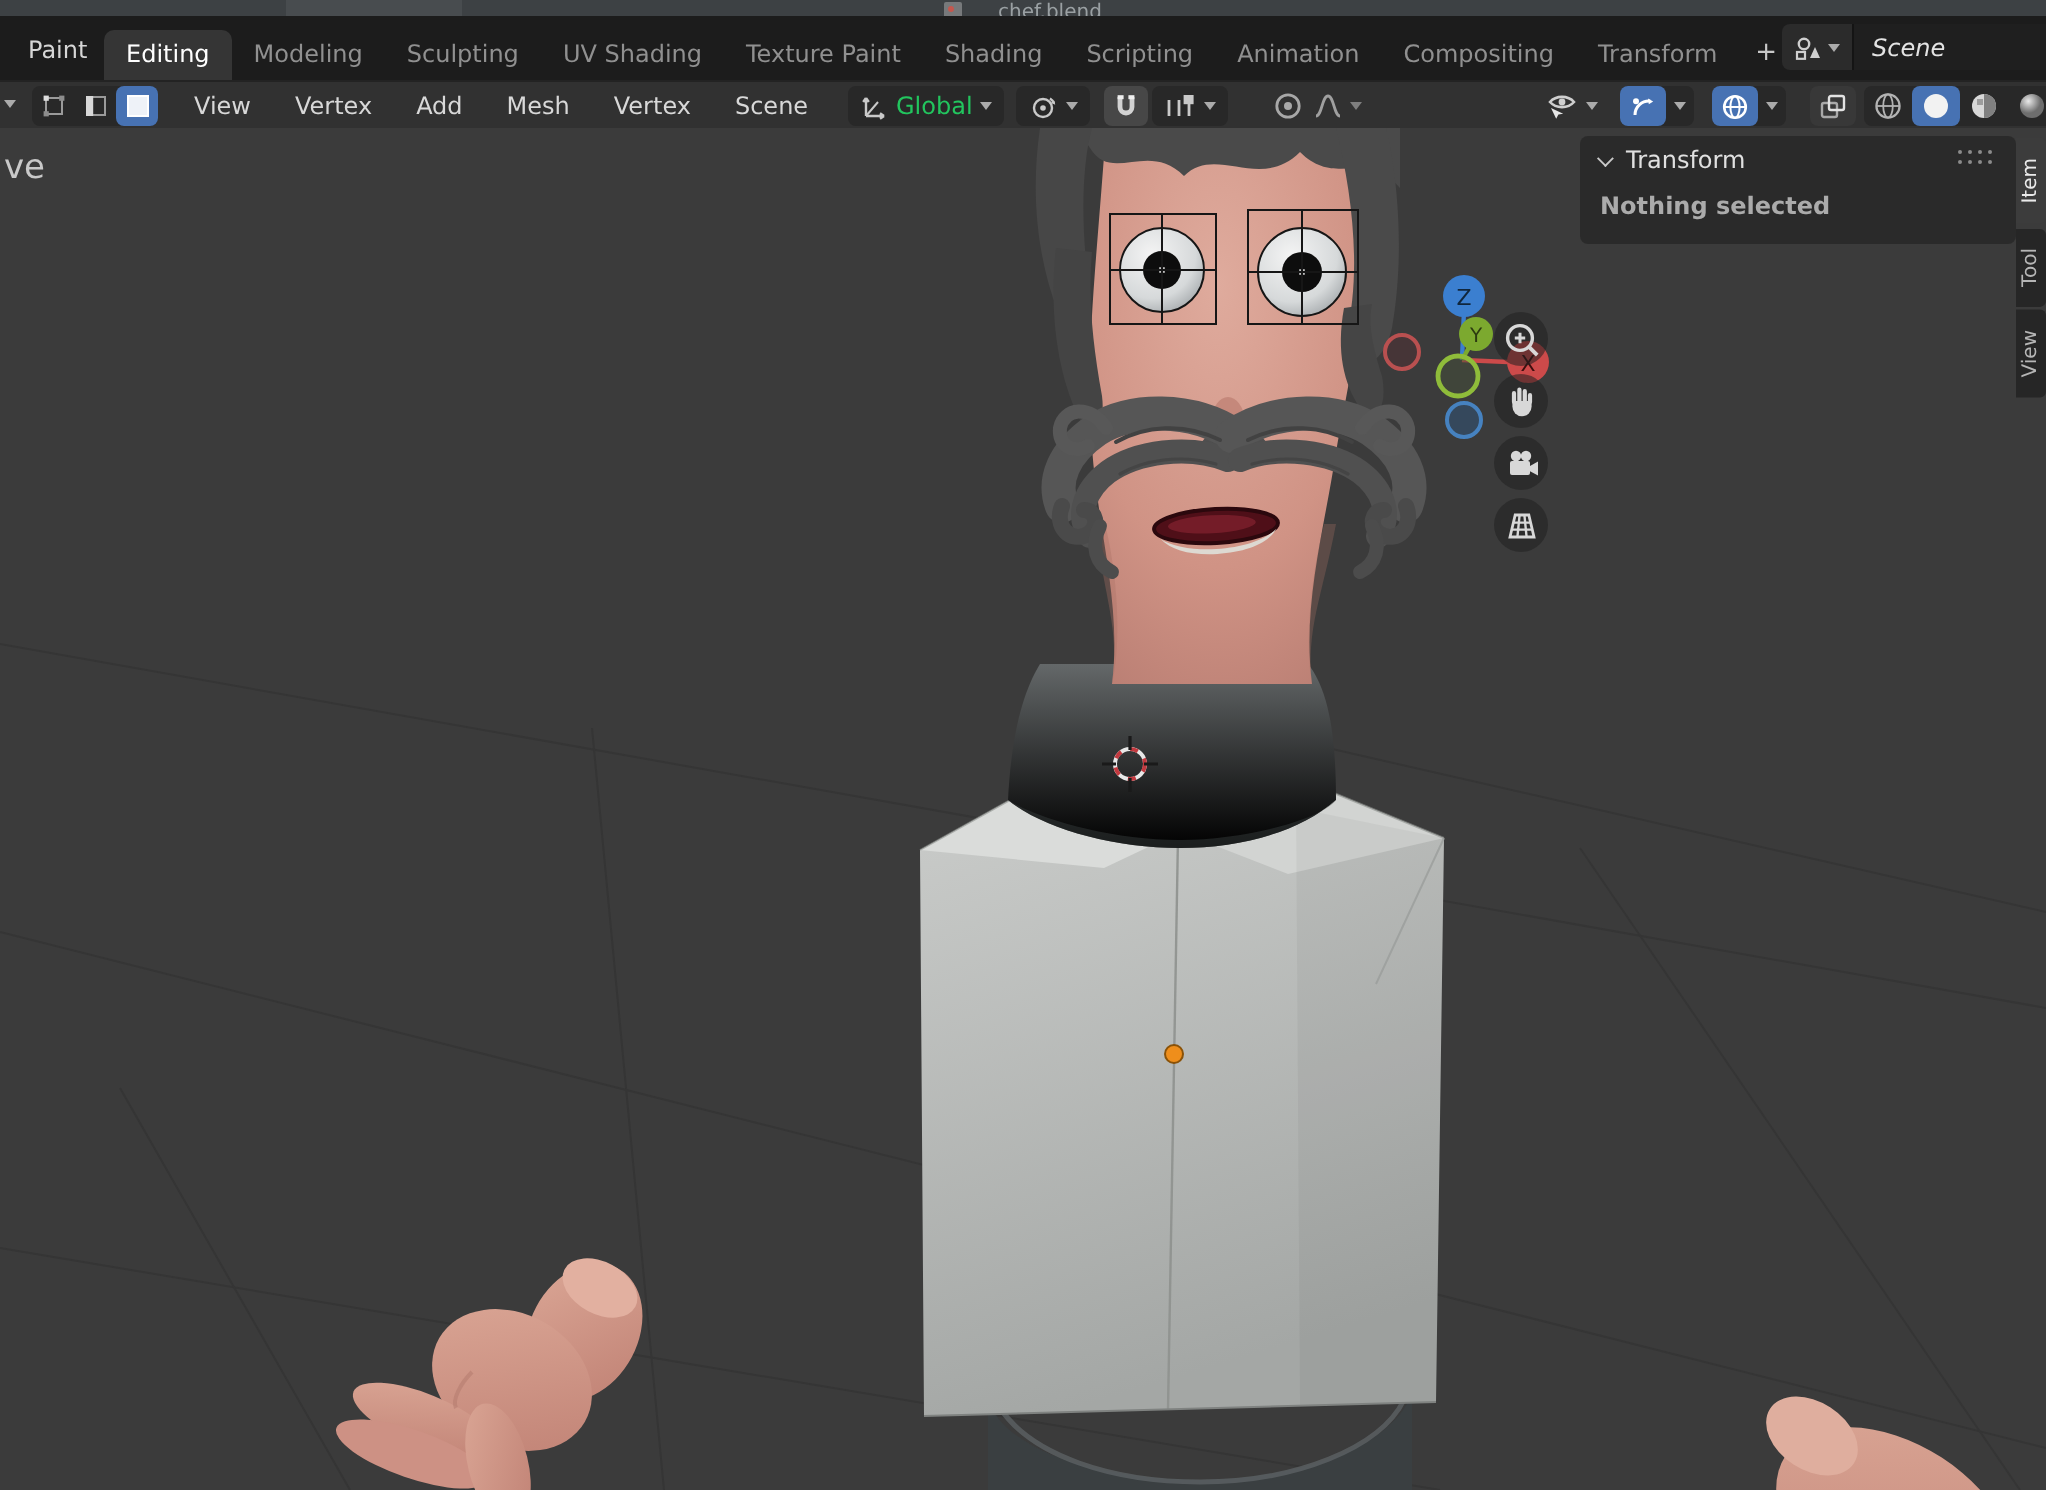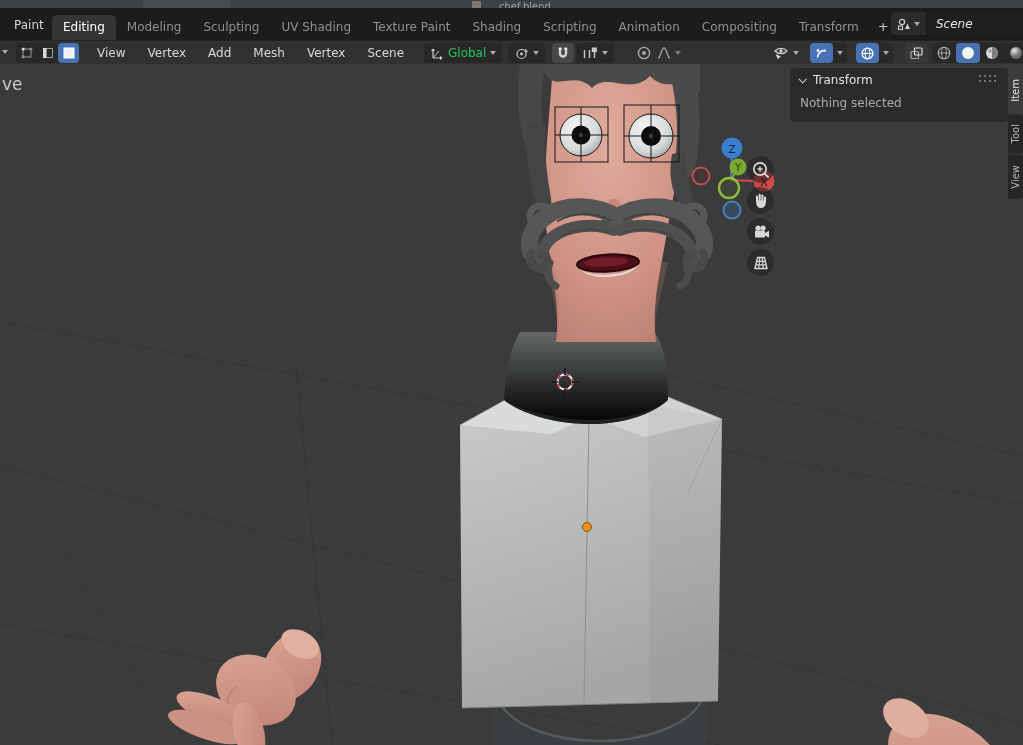--- a/index.html
+++ b/index.html
@@ -50,21 +50,21 @@
 
   #navbtns { position:absolute; left:747px; top:92px; display:flex; flex-direction:column; gap:4px; }
   .navbtn { width:27px; height:27px; border-radius:50%; background:rgba(33,33,33,.55); display:flex; align-items:center; justify-content:center; }
 
   #npanel { position:absolute; left:790px; top:4px; width:218px; height:54px; background:rgba(41,41,41,.94); border-radius:4px; }
   #npanel .phead { height:24px; display:flex; align-items:center; padding:0 9px; gap:8px; }
   #npanel .vchev { width:6px; height:6px; border-right:1.4px solid #c9c9c9; border-bottom:1.4px solid #c9c9c9; transform:rotate(45deg) translateY(-1px); }
   #npanel .ptitle { font-size:12px; color:#e0e0e0; }
   #npanel .dots { margin-left:auto; display:grid; grid-template-columns:repeat(4,5px); grid-auto-rows:5px; }
   #npanel .dots i { width:2px; height:2px; background:#8b8b8b; border-radius:50%; }
-  #npanel .pbody { padding:4px 10px; font-size:12px; color:#ababab; }
+  #npanel .pbody { padding:4px 10px; font-size:12px; color:#ababab;font-weight:bold; }
 
   #sidetabs { position:absolute; right:0; top:5px; display:flex; flex-direction:column; gap:2px; }
   .stab { width:15px; background:#262626; color:#b5b5b5; font-size:10px; border-radius:3px 0 0 3px;
           writing-mode:vertical-rl; transform:rotate(180deg); display:flex; align-items:center; justify-content:center; padding:10px 0; }
   .stab.active { background:#3c3c3c; color:#eaeaea; }
 </style>
 </head>
 <body>
 
 <div id="titlebar">

